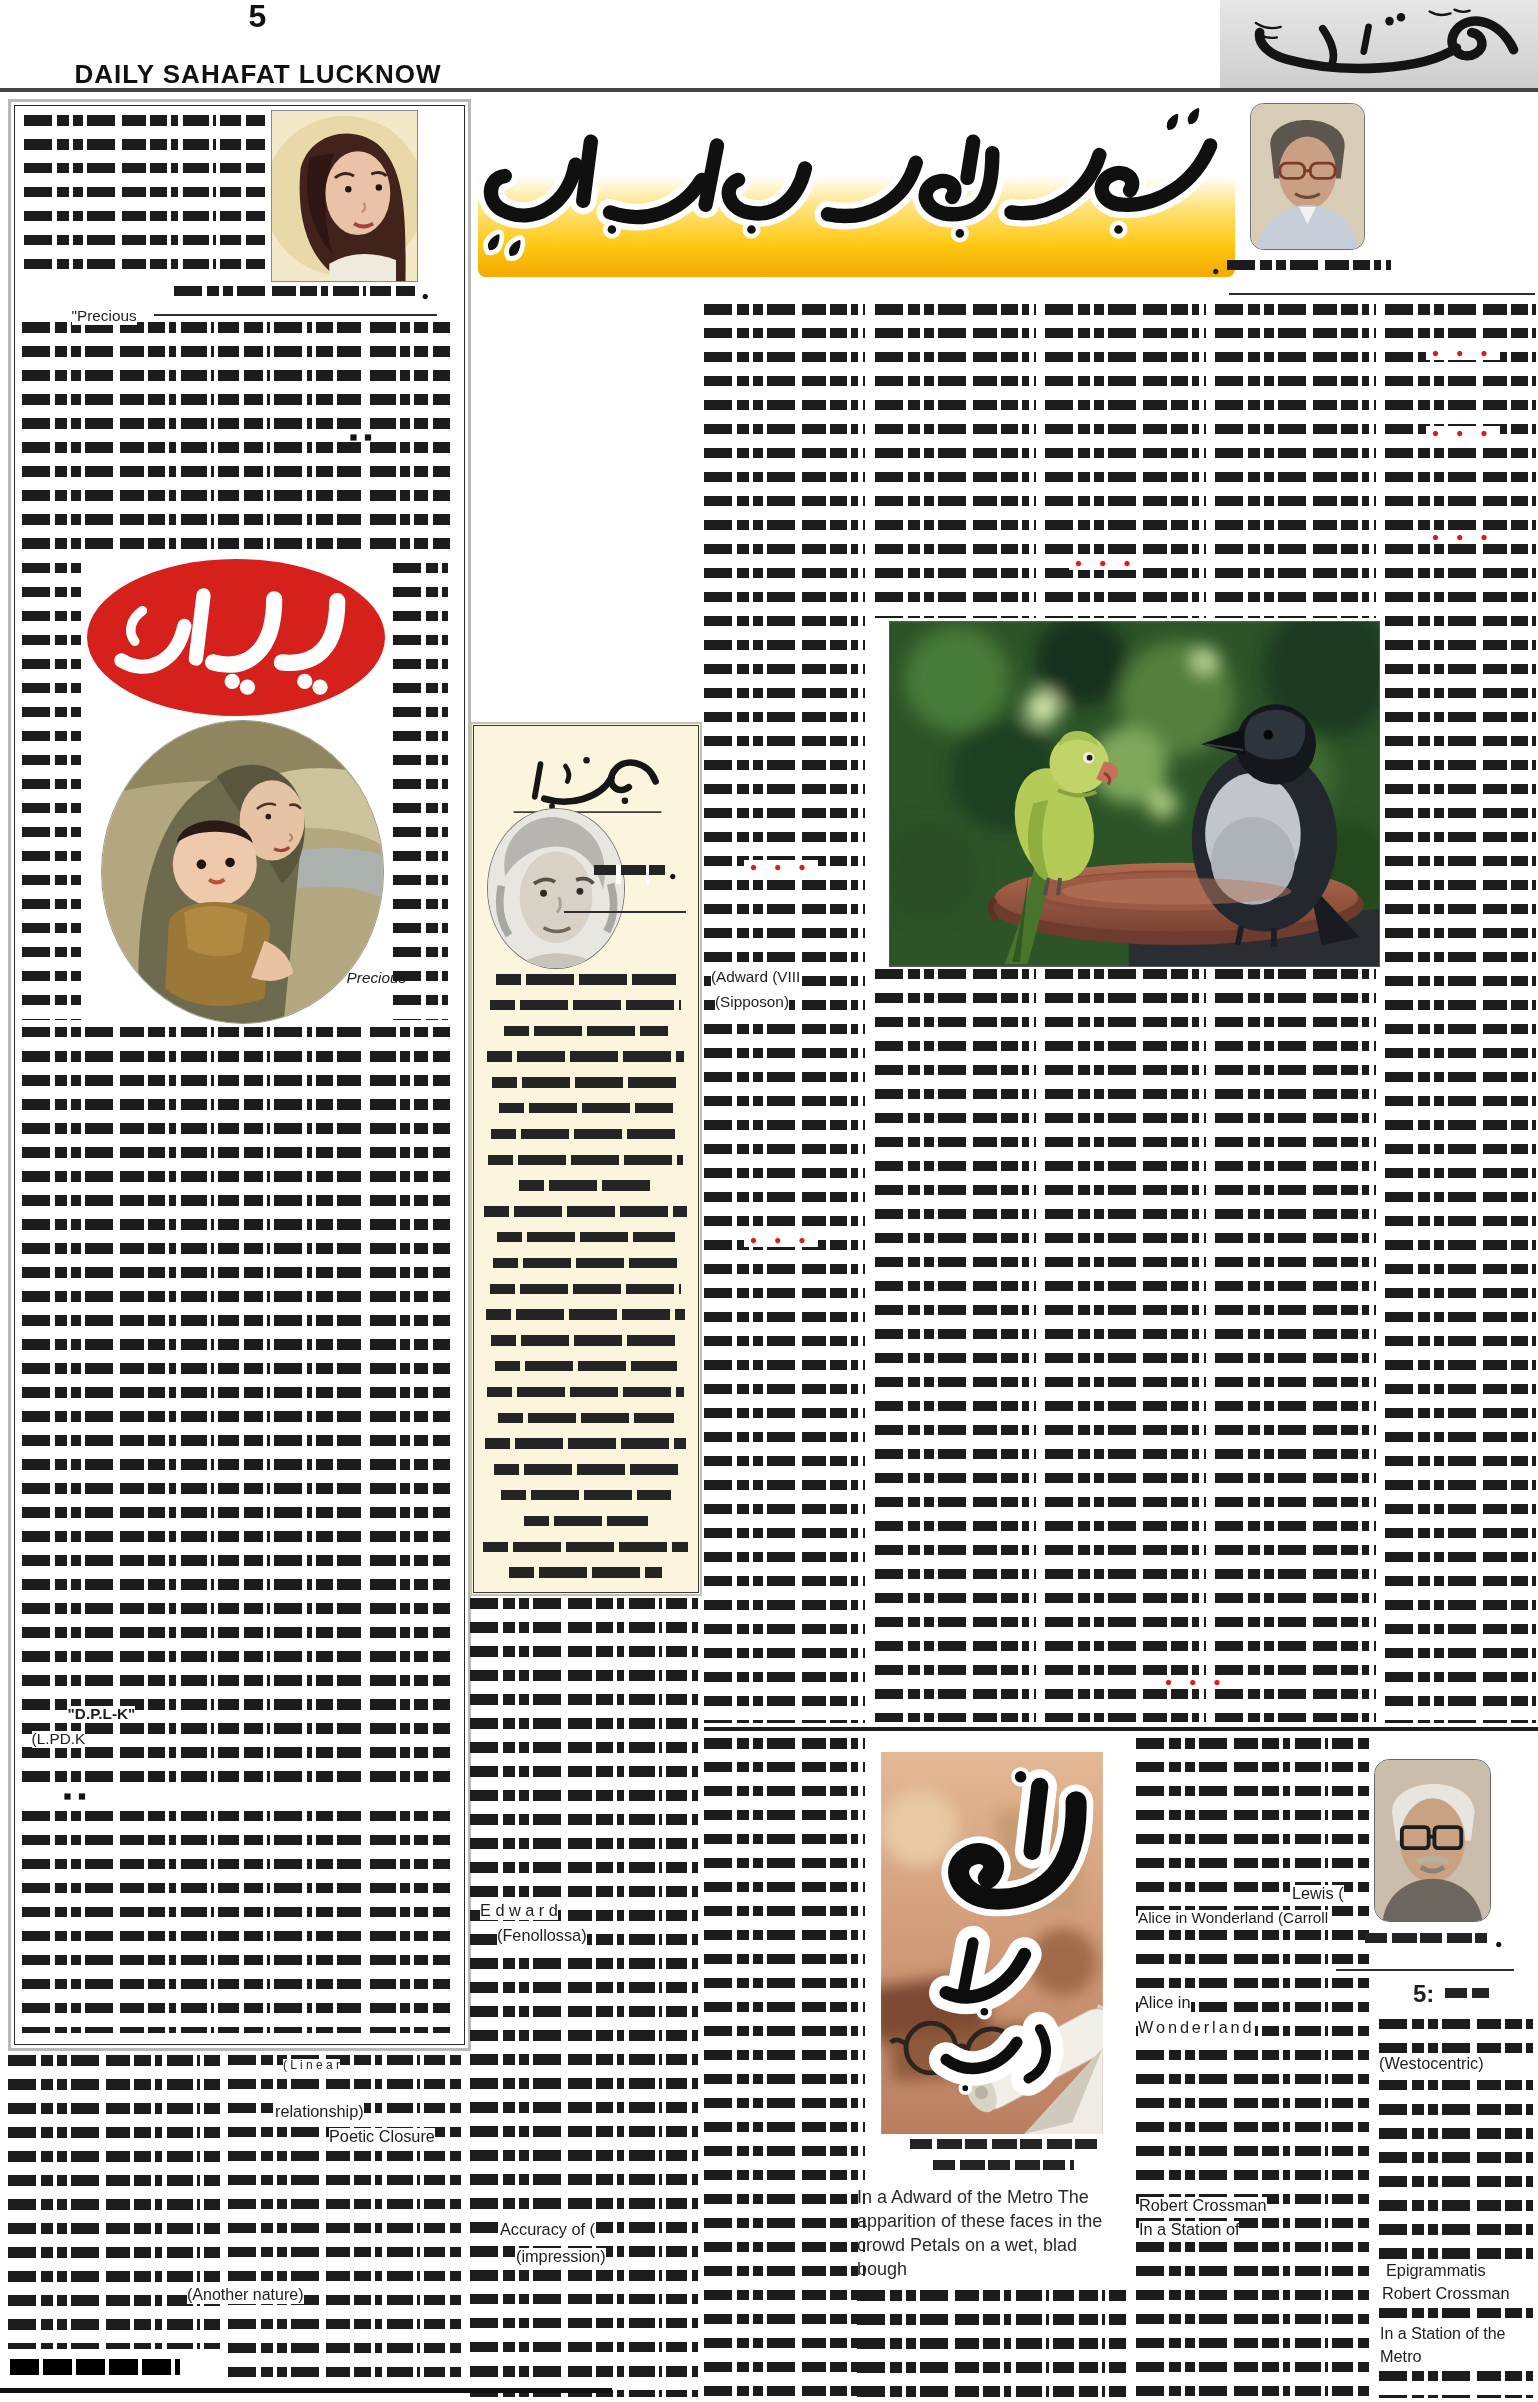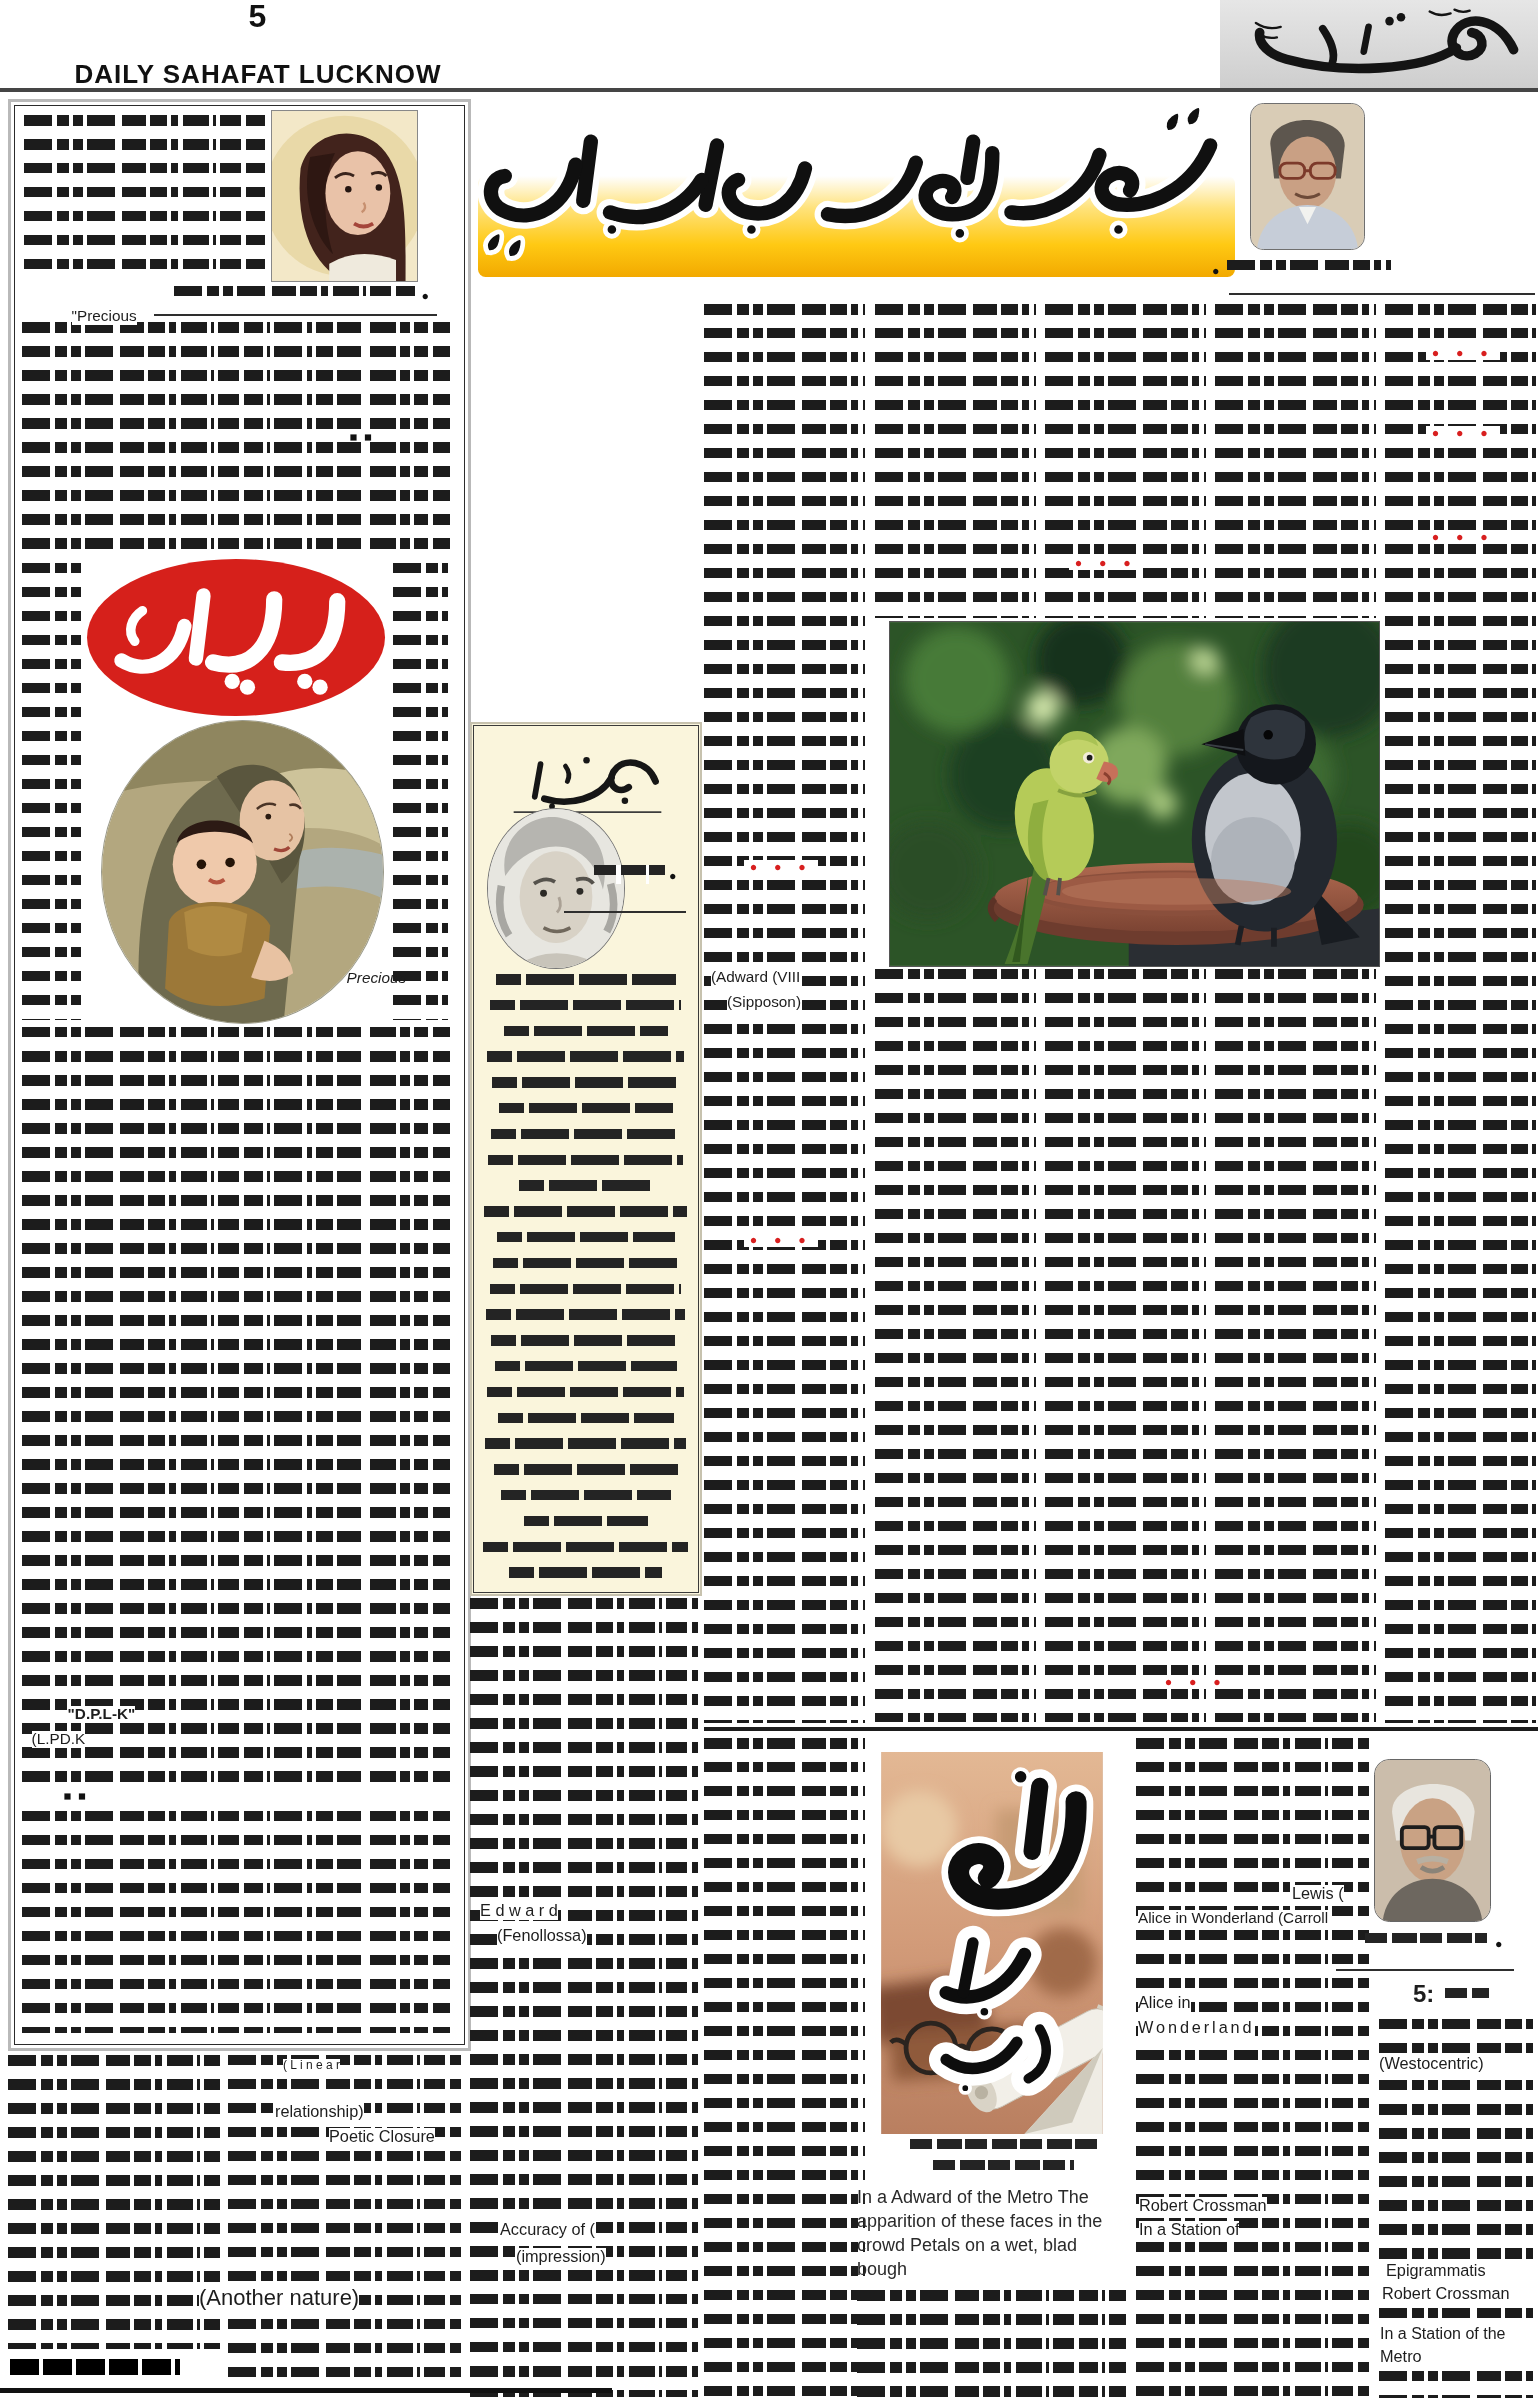--- a/index.html
+++ b/index.html
@@ -124,21 +124,21 @@
 
   <span class="dots" style="left:1069px;top:556px;background:#fff;padding:0 5.7px;">● ● ●</span>
   <span class="dots" style="left:1426px;top:346px;background:#fff;padding:0 5.7px;">● ● ●</span>
   <span class="dots" style="left:1426px;top:426px;background:#fff;padding:0 5.7px;">● ● ●</span>
   <span class="dots" style="left:1426px;top:530px;background:#fff;padding:0 5.7px;">● ● ●</span>
   <span class="dots" style="left:744px;top:860px;background:#fff;padding:0 5.7px;">● ● ●</span>
   <span class="dots" style="left:744px;top:1233px;background:#fff;padding:0 5.7px;">● ● ●</span>
   <span class="dots" style="left:1159px;top:1675px;background:#fff;padding:0 5.7px;">● ● ●</span>
 
   <span class="l" style="left:711px;top:969px;font-size:15.3px;">(Adward (VIII</span>
-  <span class="l" style="left:715px;top:994px;font-size:15.3px;margin-left:12px;">(Sipposon)</span>
+  <span class="l" style="left:715px;top:994px;font-size:15.3px;">(Sipposon)</span>
 
   <div class="photo-frame" style="left:889px;top:621px;width:489px;height:344px;border:1px solid #555;">
     <svg width="489" height="344" viewBox="0 0 512 360">
       <defs>
         <filter id="b1" x="-40%" y="-40%" width="180%" height="180%">
             <feGaussianBlur stdDeviation="9"></feGaussianBlur>
           </filter>
         <linearGradient id="bowl" x1="0" y1="0" x2="0" y2="1">
           <stop offset="0" stop-color="#b06a50"></stop>
             <stop offset="1" stop-color="#7c4433"></stop>
@@ -348,21 +348,21 @@
   <span class="l" style="left:500px;top:2221px;font-size:16.3px;">Accuracy of (</span>
   <span class="l" style="left:516px;top:2248px;font-size:16.3px;">(impression)</span>
 
   <div class="s" style="left:7.6px;top:2055px;width:212px;height:294px;"></div>
   <div class="bold-sim" style="left:9.6px;top:2359px;width:170px;height:16.3px;"></div>
   <div class="rule" style="left:0;top:2388px;width:612px;height:4.8px;background:#111;"></div>
   <div class="s" style="left:228px;top:2055px;width:233px;height:329px;"></div>
   <span class="l" style="left:283px;top:2059px;font-size:12px;">( L i n e a r</span>
   <span class="l" style="left:275px;top:2103px;font-size:16.3px;">relationship)</span>
   <span class="l" style="left:329px;top:2128px;font-size:16.3px;">Poetic Closure</span>
-  <span class="l" style="left:199px;top:2286px;font-size:22px;">(Another nature)</span>
+  <span class="l" style="left:187px;top:2286px;font-size:16px;">(Another nature)</span>
 
   <div class="s" style="left:704px;top:1738px;width:161px;height:660px;"></div>
 
   <div class="photo-frame" style="left:881px;top:1752px;width:222px;height:382px;border:none;">
     <svg width="222" height="382" viewBox="0 0 232 400">
       <defs>
           <filter id="b2" x="-40%" y="-40%" width="180%" height="180%">
             <feGaussianBlur stdDeviation="8"></feGaussianBlur>
           </filter>
       <linearGradient id="warm" x1="0" y1="0" x2="0" y2="1">

